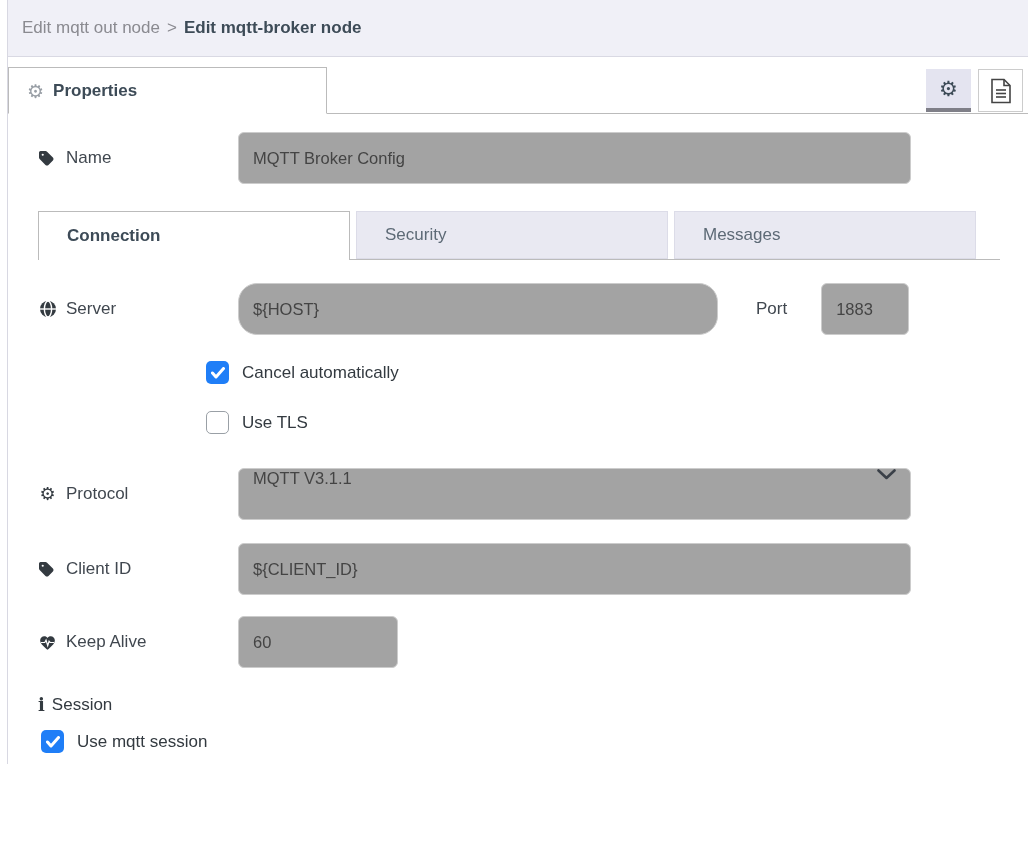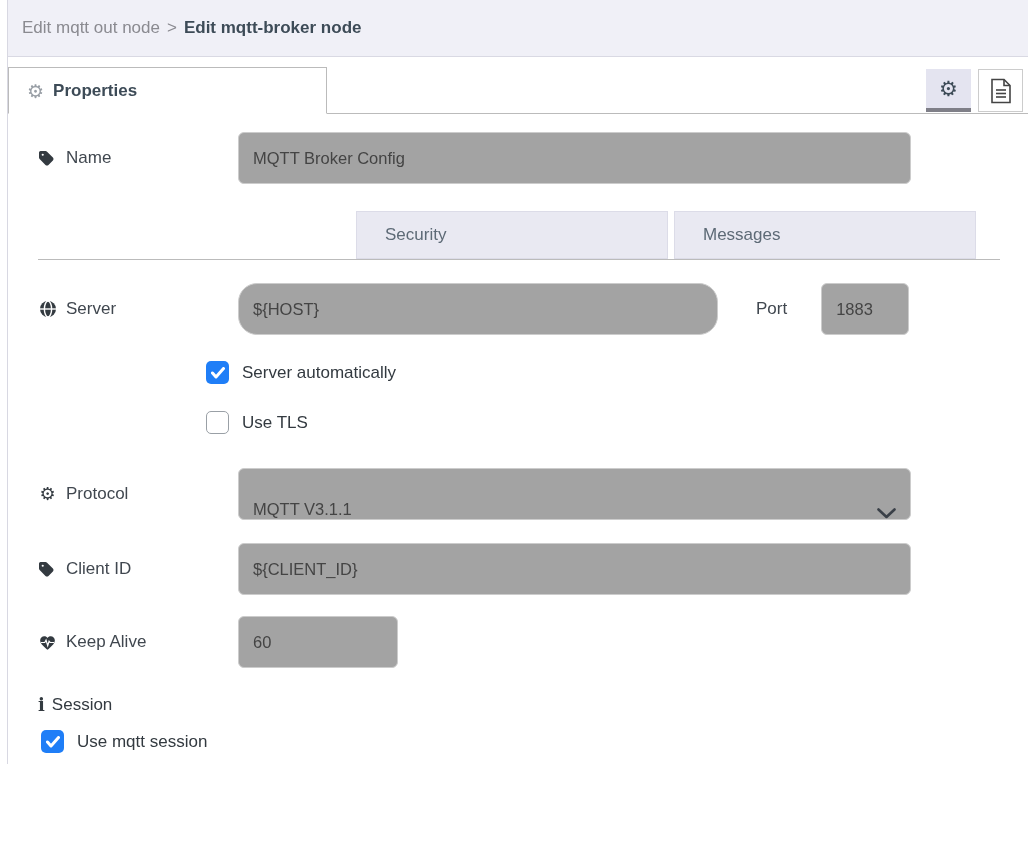--- a/index.html
+++ b/index.html
@@ -68,21 +68,21 @@
   .chk-row.indent { margin-left:168px; }
   .chk { width:23px; height:23px; border-radius:5px; flex-shrink:0; cursor:pointer;
          display:flex; align-items:center; justify-content:center; }
   .chk.checked { background:#1f7ef7; }
   .chk.unchecked { background:#fff; border:1.5px solid #9aa0a6; }
   .chk-label { font-size:17px; color:#333a40; }
   .row-chk1 { margin-top:26px; }
   .row-chk2 { margin-top:27px; }
 
   .row-protocol { margin-top:34px; }
-  .select { position:relative; display:flex; align-items:flex-end; cursor:pointer; }
+  .select { position:relative; display:flex; align-items:flex-start; cursor:pointer; }
   .select .chev { position:absolute; right:14px; }
   .row-client { margin-top:23px; }
   .row-keep { margin-top:21px; }
   .inp-keep { width:160px; }
 
   .row-session { margin-top:26px; display:flex; align-items:center; gap:7px; }
   .info-i { font-family:"DejaVu Serif",serif; font-weight:bold; font-size:18px; color:#333a40; }
   .session-label { font-size:17px; color:#333a40; }
   .row-clean { margin-top:15px; margin-left:3px; }
 
@@ -129,20 +129,23 @@
           <svg width="17" height="17" viewBox="0 0 512 512">
               <path fill="#333a40" d="M0 80V229.5c0 17 6.7 33.3 18.7 45.3l176 176c25 25 65.5 25 90.5 0L418.7 317.3c25-25 25-65.5 0-90.5l-176-176c-12-12-28.3-18.7-45.3-18.7H48C21.5 32 0 53.5 0 80zm112 32a32 32 0 1 1 0 64 32 32 0 1 1 0-64z"></path>
             </svg>
         </span>
         <span>Name</span>
       </div>
       <input class="inp inp-wide" value="MQTT Broker Config" style="">
     </div>
 
     <div class="sec-tabs">
+      <div class="sec-tab active st-connection">
+        <span>Connection</span>
+      </div>
       <div class="sec-tab inactive st-security">
         <span>Security</span>
       </div>
       <div class="sec-tab inactive st-messages">
         <span>Messages</span>
       </div>
     </div>
 
     <div class="row row-server">
       <div class="lbl">
@@ -159,21 +162,21 @@
       <span class="port-label">Port</span>
       <input class="inp port-input" value="1883" style="">
     </div>
 
     <div class="chk-row indent row-chk1">
       <div class="chk checked">
         <svg width="14" height="12" viewBox="0 0 14 12">
           <polyline points="1.5,6 5,10 12.5,1.5" fill="none" stroke="#fff" stroke-width="3" stroke-linecap="round" stroke-linejoin="round"></polyline>
         </svg>
       </div>
-      <span class="chk-label">Server automatically</span>
+      <span class="chk-label">Cancel automatically</span>
     </div>
 
     <div class="chk-row indent row-chk2">
       <div class="chk unchecked"></div>
       <span class="chk-label">Use TLS</span>
     </div>
 
     <div class="row row-protocol">
       <div class="lbl">
         <span class="icn gear-glyph" style="color:#333a40;font-size:18px">⚙</span>

